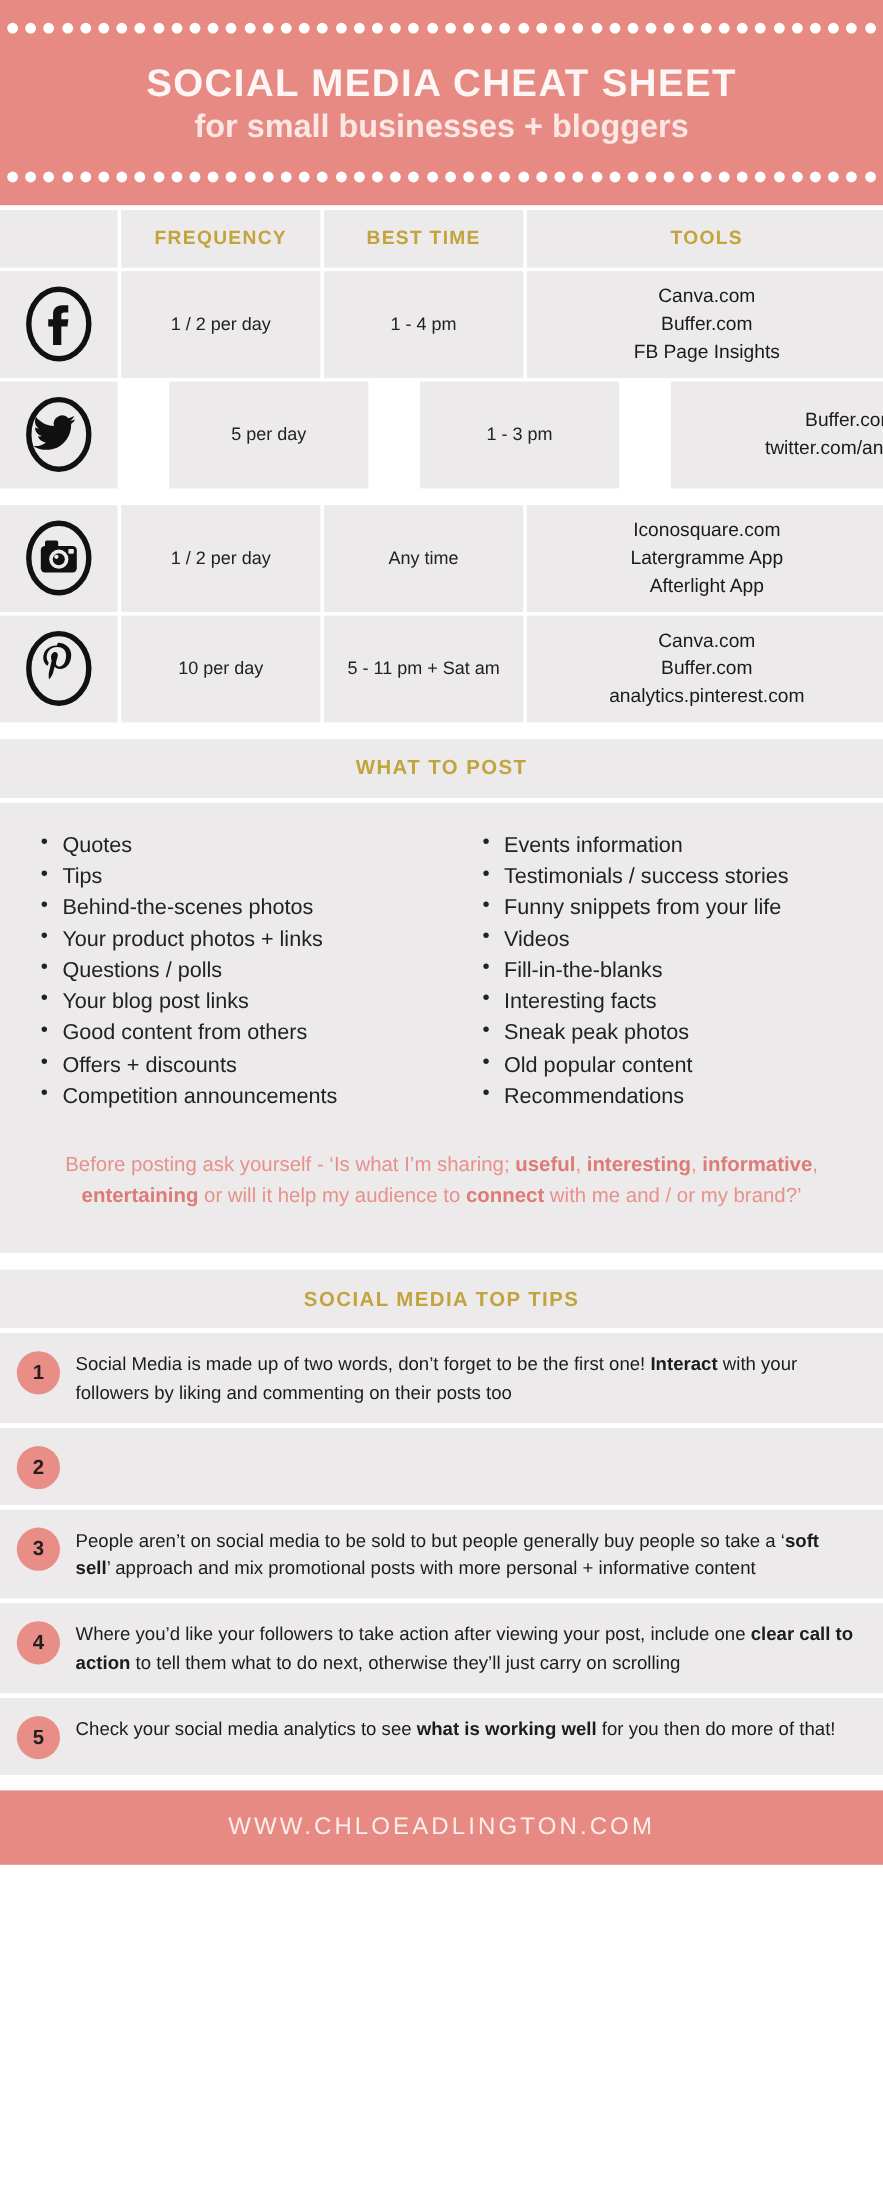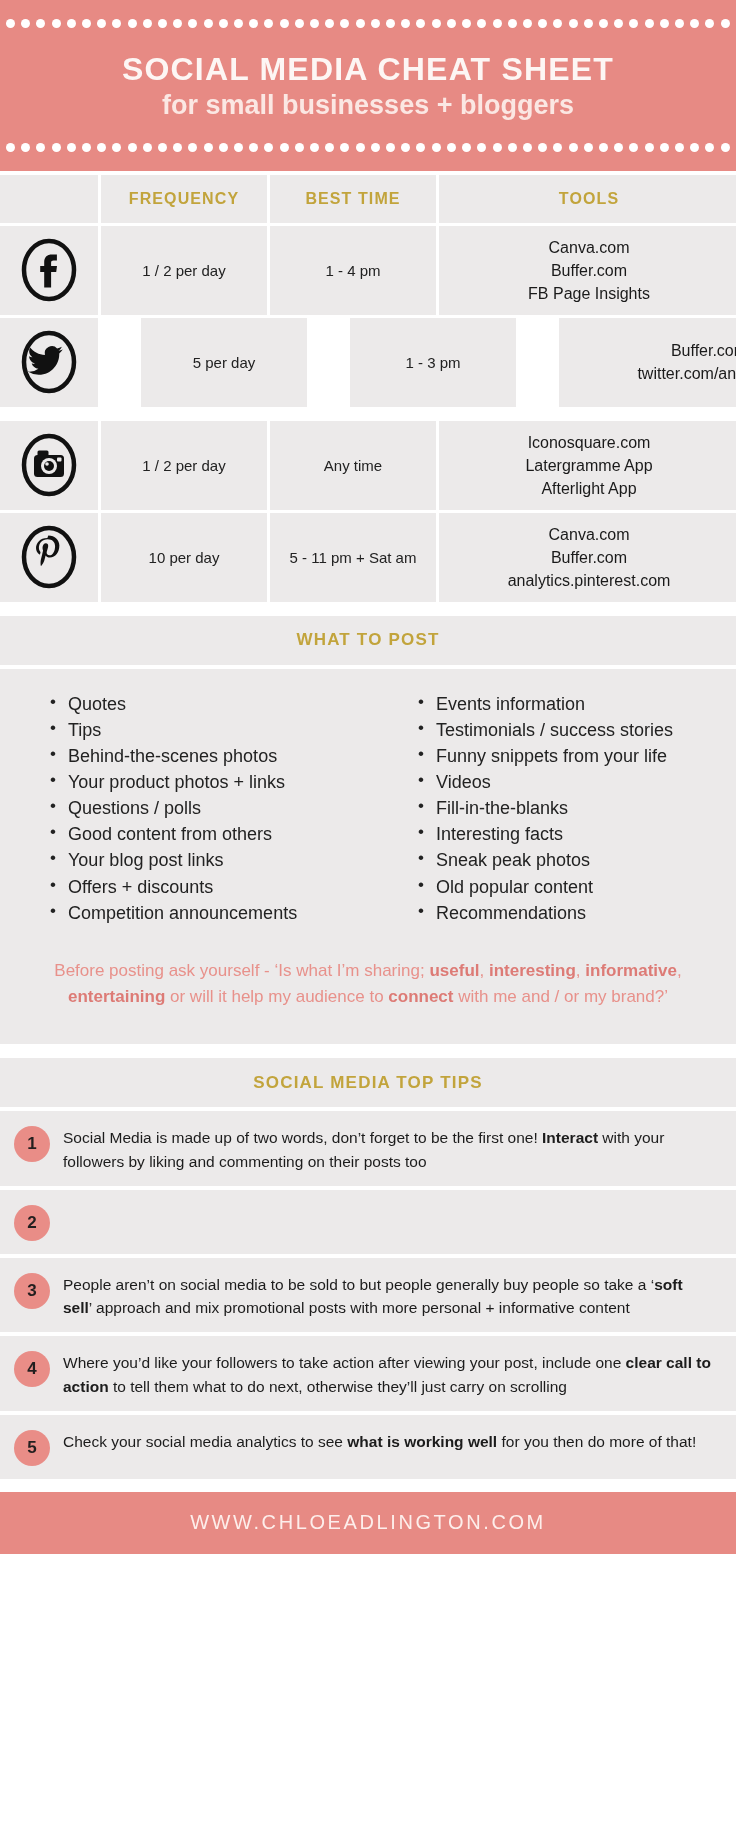--- a/index.html
+++ b/index.html
@@ -103,21 +103,21 @@
   .gap-lg { height: 14px; background: #ffffff; }
 
   
   .post-panel {
     background: #eceaea;
     padding: 22px 0 8px 0;
   }
   .post-cols {
     display: flex;
   }
-  .post-col { width: 368px; padding-left: 48px; }
+  .post-col { width: 368px; padding-left: 32px; }
   .post-col ul { list-style: none; }
   .post-col li {
     font-size: 18px;
     color: #222;
     line-height: 1.45;
     position: relative;
     padding-left: 20px;
   }
   .post-col li::before {
     content: "\2022";
@@ -406,22 +406,22 @@
 
   <div class="post-panel">
     <div class="post-cols">
       <div class="post-col">
         <ul id="list-left">
             <li>Quotes</li>
             <li>Tips</li>
             <li>Behind-the-scenes photos</li>
             <li>Your product photos + links</li>
             <li>Questions / polls</li>
+            <li>Your blog post links</li>
             <li>Good content from others</li>
-            <li>Your blog post links</li>
             <li>Offers + discounts</li>
             <li>Competition announcements</li>
           </ul>
       </div>
       <div class="post-col">
         <ul id="list-right">
             <li>Events information</li>
             <li>Testimonials / success stories</li>
             <li>Funny snippets from your life</li>
             <li>Videos</li>

